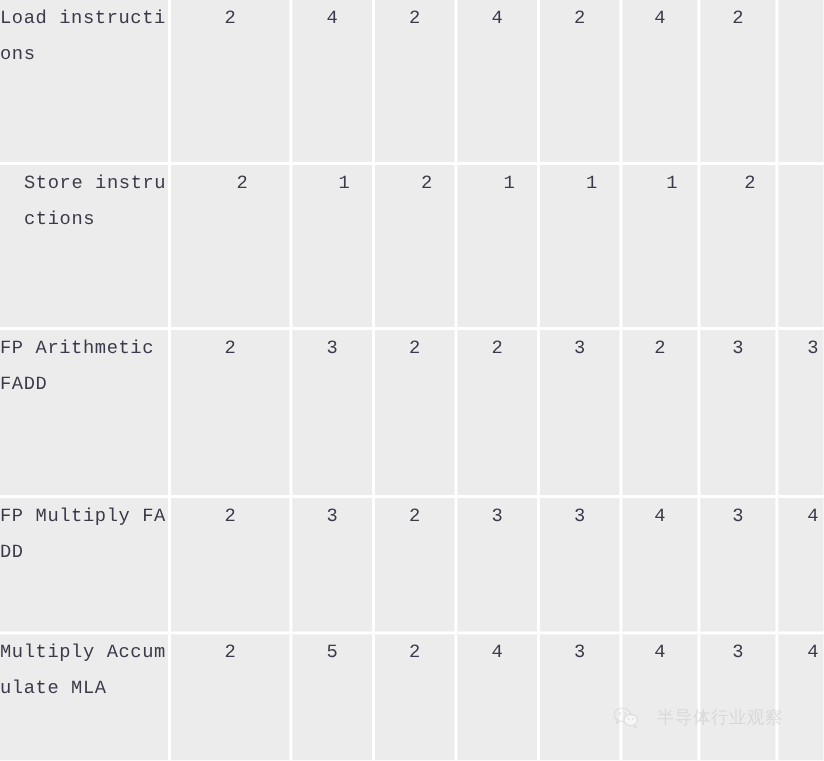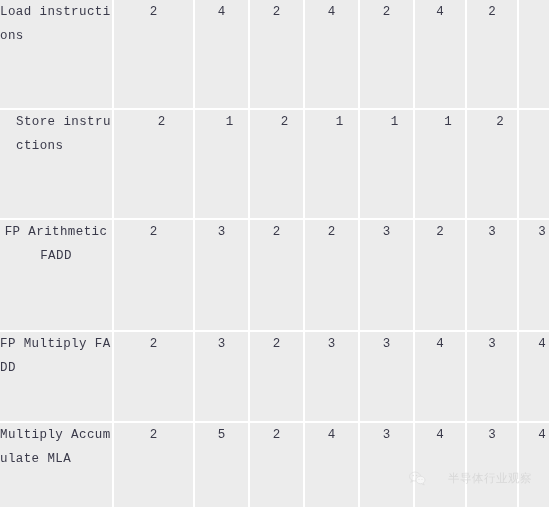--- a/index.html
+++ b/index.html
@@ -70,32 +70,32 @@
   td.c3 { width: 53px; }
   td.c4 { width: 53px; }
   td.c5 { width: 53px; }
   td.c6 { width: 50px; }
   td.c7 { width: 50px; }
   td.c8 { width: 46px; }
 
   
   tr.r1 td { height: 108px; }
   tr.r2 td { height: 108px; padding-left: 16px; }
-  tr.r3 td { height: 110px; text-align: center; }
+  tr.r3 td { height: 110px; }
   tr.r4 td { height: 89px; }
   tr.r5 td { height: 84px; }
 
   
   .watermark {
     position: absolute;
     left: 409px;
     top: 471px;
     display: flex;
     align-items: center;
-    gap: 22px;
+    gap: 12px;
     pointer-events: none;
     opacity: 0.55;
   }
   .watermark .wm-icon {
     display: block;
     width: 17px;
     height: 15px;
   }
   .watermark .wm-text {
     font-family: "DejaVu Sans", sans-serif;

